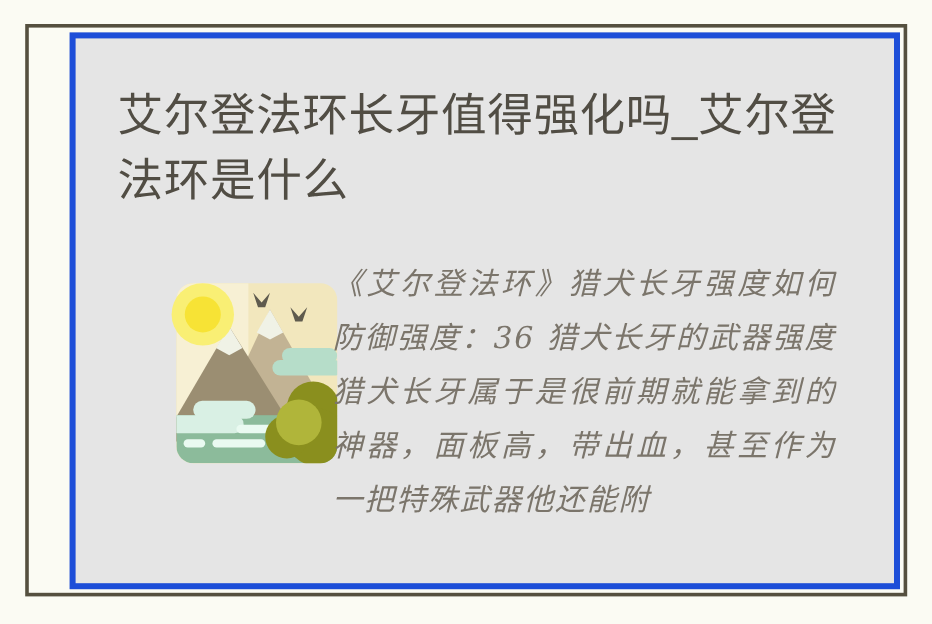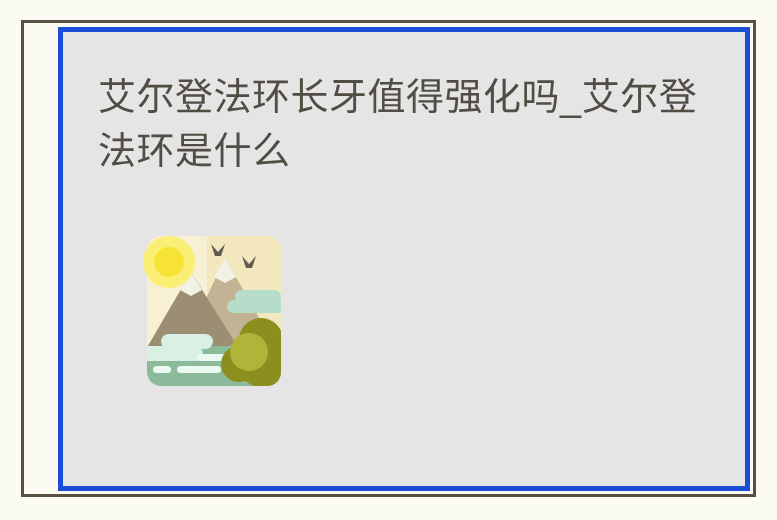--- a/index.html
+++ b/index.html
@@ -142,16 +142,17 @@
             <circle cx="124" cy="136" r="24" fill="#8a8f1e"></circle>
             <circle cx="100" cy="136" r="18" fill="#8a8f1e"></circle>
             <circle cx="110" cy="124" r="19" fill="#b0b53a"></circle>
           </g>
 
           <circle cx="30" cy="34" r="26" fill="#f9ef74"></circle>
           <circle cx="30" cy="34" r="15" fill="#f7e335"></circle>
         </svg>
       </figure>
 
+      <p id="article-excerpt">《艾尔登法环》猎犬长牙强度如何防御强度：36 猎犬长牙的武器强度 猎犬长牙属于是很前期就能拿到的神器，面板高，带出血，甚至作为一把特殊武器他还能附</p>
 
     </div>
   </div>
 </div>
 
 </body></html>

